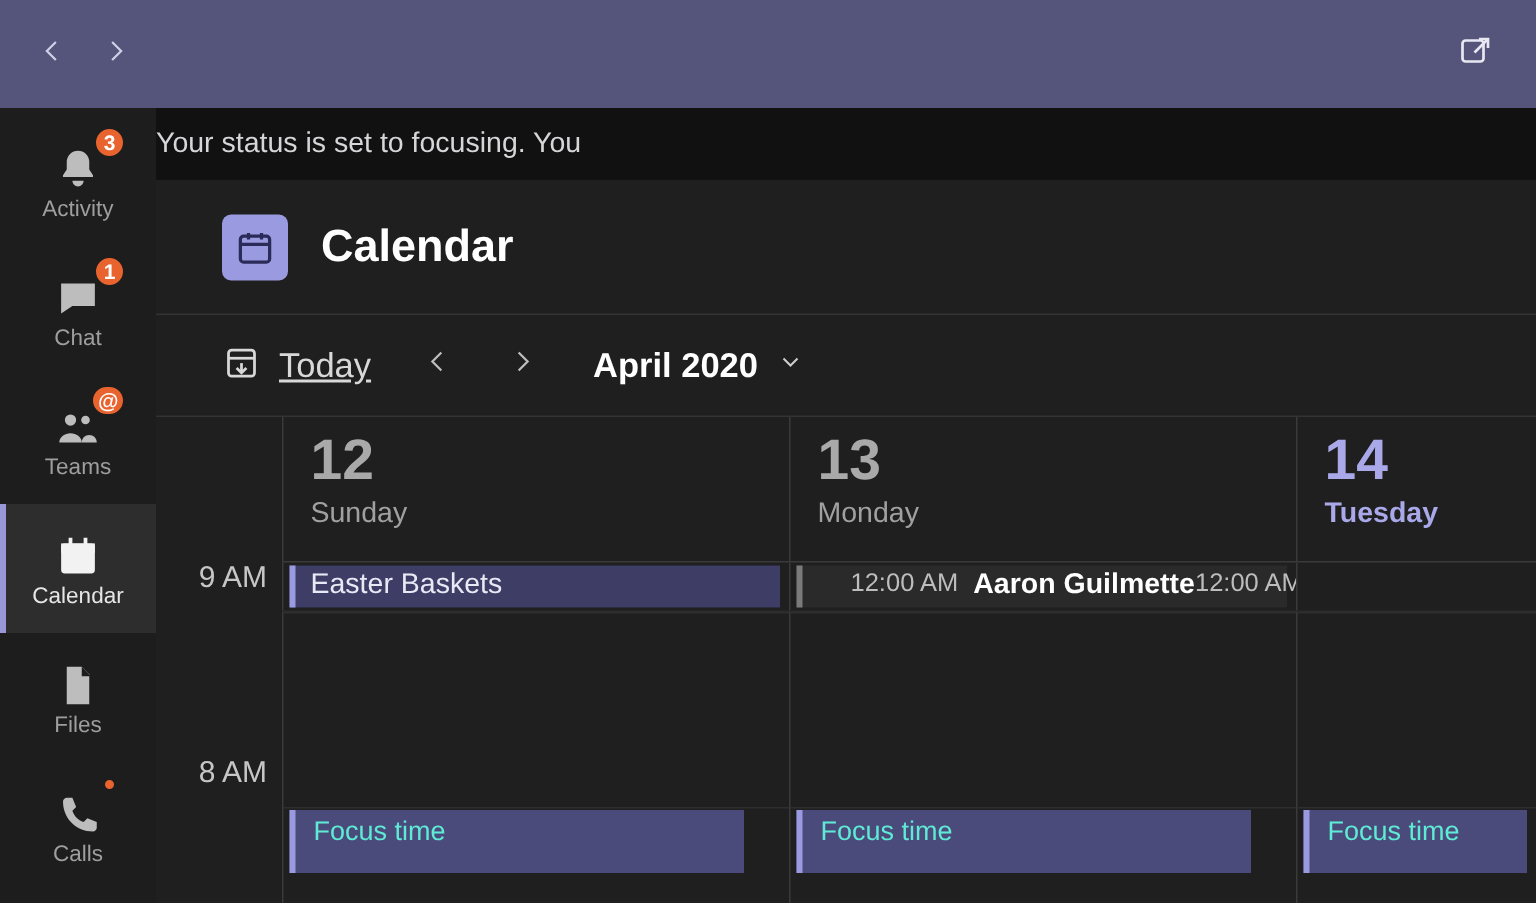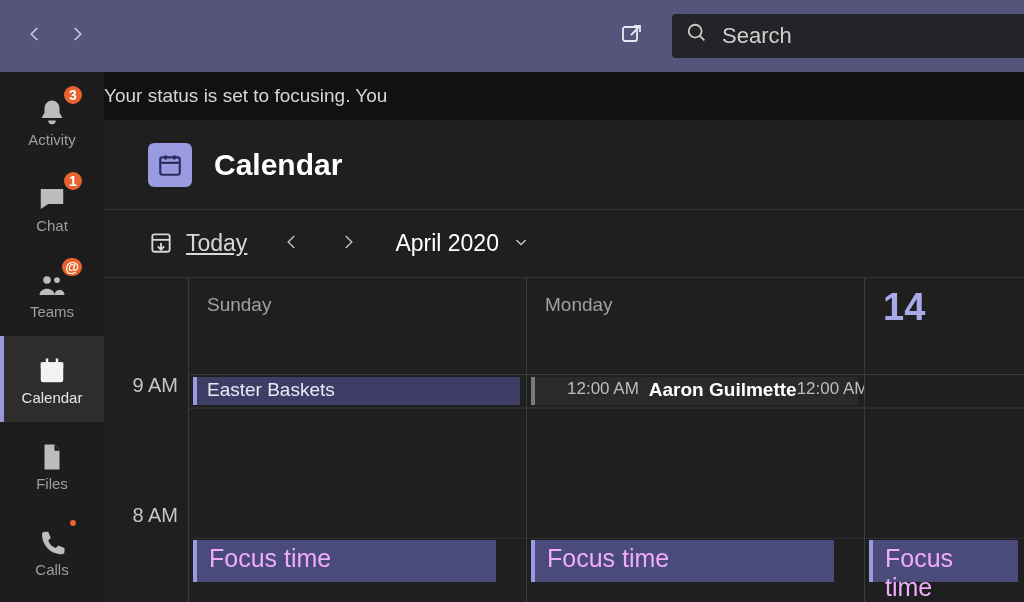--- a/index.html
+++ b/index.html
@@ -75,21 +75,21 @@
   .hdr-title{ font-size:30px; font-weight:700; color:#fff;}
   
   .daterow{
     height:68px; display:flex; align-items:center; padding-left:44px;
     border-bottom:1px solid #333; color:#d8d8d8;
   }
   .today-ico svg{ width:26px; height:26px; stroke:#d8d8d8; fill:none; stroke-width:1.7;}
   .today-txt{ font-size:23px; margin-left:12px;text-decoration:underline;}
   .dn-arrows{ display:flex; gap:38px; margin-left:36px;}
   .dn-arrows svg{ width:18px; height:18px; stroke:#bdbdbd; fill:none; stroke-width:2;}
-  .monthlbl{ font-size:23px; font-weight:400; margin-left:38px; color:#fff;}
+  .monthlbl{ font-size:23px; font-weight:700; margin-left:38px; color:#fff;}
   .monthchev svg{ width:16px; height:16px; stroke:#cfcfcf; fill:none; stroke-width:2; margin-left:14px;}
 
   
   .grid{ position:absolute; top:158px; left:0; right:0; bottom:0;}
   .timescol{ position:absolute; left:0; top:96px; width:84px; text-align:right; color:#c6c6c6; font-size:20px;}
   .timescol div{ height:130px; padding-right:10px;}
   .dayheads{ position:absolute; left:84px; right:0; top:0; height:96px; display:flex;}
   .dh{ flex:0 0 338px; border-left:1px solid #3a3a3a; padding:10px 18px 0 18px;}
   .dh:last-child{ flex:1 1 auto;}
   .dh-num{ font-size:38px; font-weight:600; color:#a9a9a9; line-height:1;}
@@ -112,21 +112,21 @@
   .ev.person .tm2{ margin-left:auto; color:#bdbdbd; font-size:17px;}
 
   .slots{ position:absolute; left:84px; right:0; top:130px; bottom:0; display:flex;}
   .slotcol{ flex:0 0 338px; border-left:1px solid #3a3a3a; position:relative;}
   .slotcol:last-child{ flex:1 1 auto;}
   .slotcol .hour{ position:absolute; left:0; right:0; height:130px; border-top:1px solid #2e2e2e;}
   .slotcol .hour:nth-child(2){ top:130px;}
   .focus{
     position:absolute; left:4px; right:30px; top:132px; height:42px;
     background:#4b4b7b; border-left:4px solid #9a9ae0;
-    color:#f0abfc; font-size:25px; padding:4px 12px;
+    color:#5eead4; font-size:18px; padding:4px 12px;
   }
 </style>
 </head>
 <body>
 
 <div class="titlebar">
   <div class="tb-nav">
     <span>
       <svg viewBox="0 0 24 24" fill="none" stroke-width="2">
           <polyline points="15 4 7 12 15 20"></polyline>
@@ -138,29 +138,20 @@
         </svg>
     </span>
   </div>
   <span class="tb-compose">
     <svg viewBox="0 0 24 24" stroke-width="1.8">
         <rect x="3" y="5" width="14" height="14" rx="2"></rect>
         <path d="M14 4l6 0 0 6"></path>
         <path d="M20 4 L11 13"></path>
       </svg>
   </span>
-  <div class="tb-search">
-    <span>
-      <svg viewBox="0 0 24 24" stroke-width="2">
-          <circle cx="10" cy="10" r="7"></circle>
-          <line x1="20" y1="20" x2="15" y2="15"></line>
-        </svg>
-    </span>
-    <span>Search</span>
-  </div>
 </div>
 
 <div class="status-strip">
   <span>Your status is set to focusing. You</span>
 </div>
 
 <div class="rail">
   <div class="rail-item">
     <span class="rail-ico">
       <svg viewBox="0 0 24 24">
@@ -263,27 +254,30 @@
   </div>
 
   <div class="grid">
     <div class="timescol">
       <div>9 AM</div>
       <div>8 AM</div>
     </div>
 
     <div class="dayheads">
       <div class="dh">
+        <div class="dh-num">12</div>
         <div class="dh-day">Sunday</div>
       </div>
       <div class="dh">
+        <div class="dh-num">13</div>
         <div class="dh-day">Monday</div>
       </div>
       <div class="dh today">
         <div class="dh-num">14</div>
+        <div class="dh-day">Tuesday</div>
       </div>
     </div>
 
     <div class="allday">
       <div class="cell">
         <div class="ev">
           <span>Easter Baskets</span>
         </div>
       </div>
       <div class="cell">

